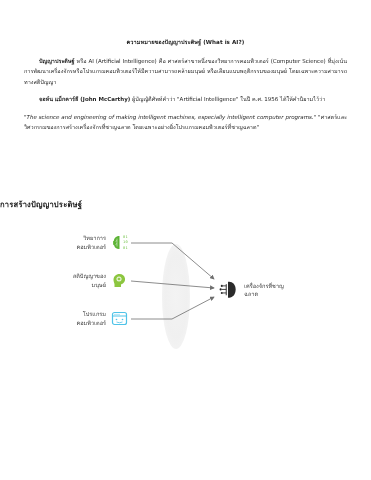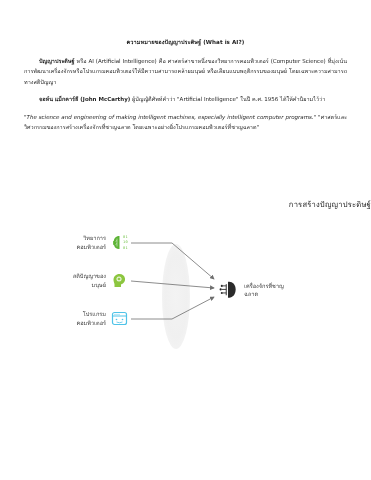--- a/index.html
+++ b/index.html
@@ -59,23 +59,23 @@
 
   
   .diagram {
     position: absolute;
     left: 0;
     top: 190px;
     width: 371px;
     height: 185px;
   }
   .diagram-title {
-    text-align: right;
+    text-align: left;
     font-size: 7.6px;
-    font-weight: normal;
+    font-weight: bold;
     color: #1b1b1b;
     margin: 8px 0 0 0;
     letter-spacing: 0.2px;
   }
   .diagram-stage {
     position: relative;
     width: 371px;
     height: 150px;
     margin-top: 6px;
   }

